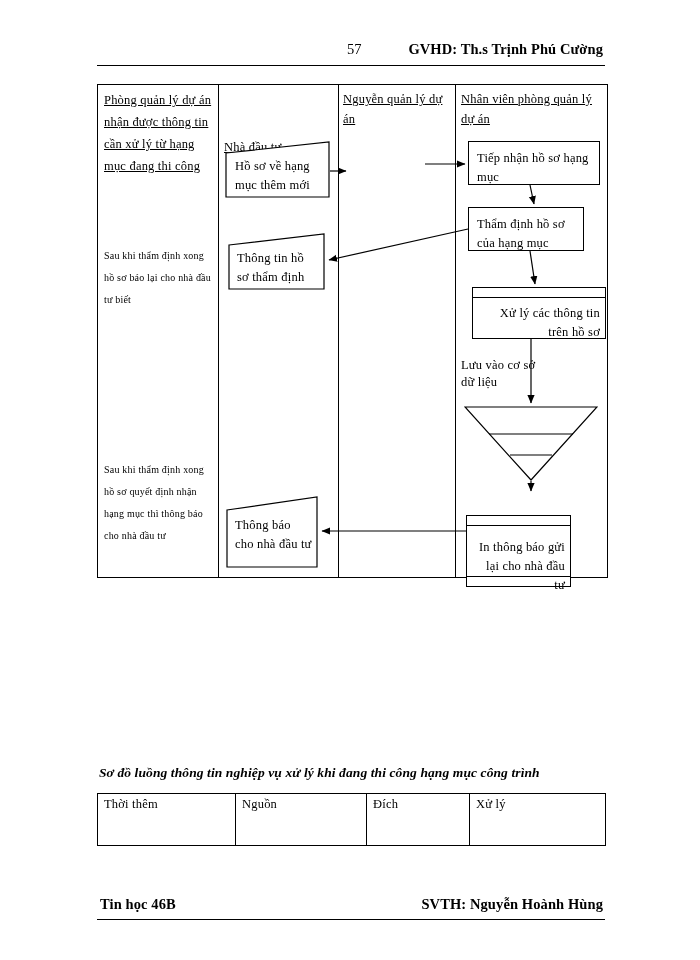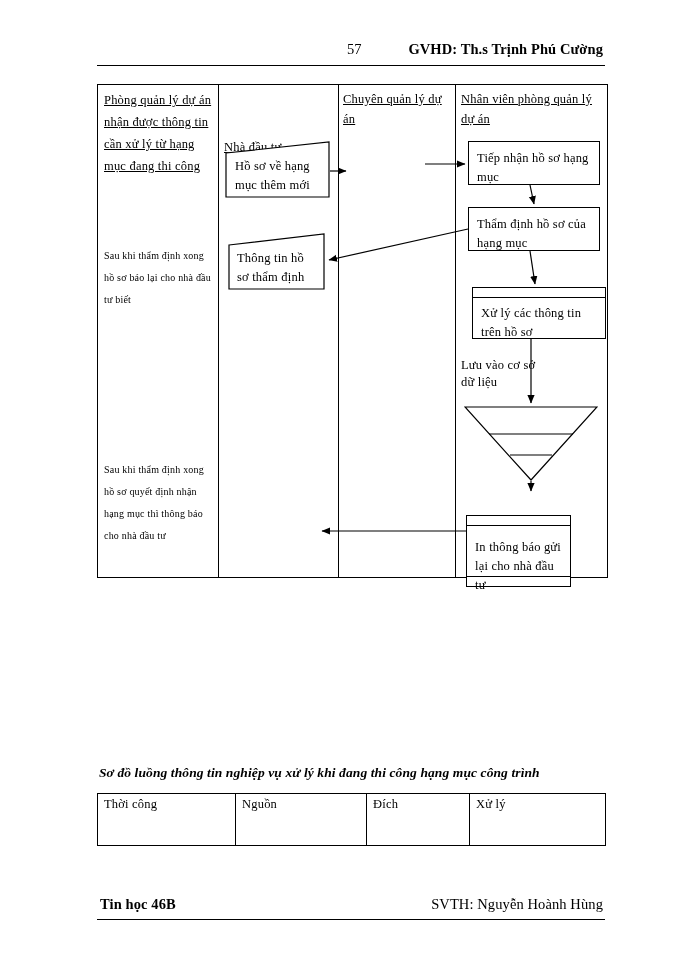--- a/index.html
+++ b/index.html
@@ -109,21 +109,21 @@
   .bar-bottom::after {
     content: "";
     position: absolute;
     left: 0;
     right: 0;
     height: 0;
     border-top: 1.2px solid #000;
   }
   .bar-top::before { top: 9px; }
   .bar-bottom::after { bottom: 9px; }
-  .bar-top .node-label { top: 16px; }
+  .bar-top .node-label { top: 16px; text-align: right; }
 
   
   .slant-node { background: transparent; }
   .slant-node svg {
     position: absolute;
     left: 0;
     top: 0;
     overflow: visible;
   }
   .slant-node .node-label {
@@ -197,21 +197,21 @@
     top: 0;
     font-size: 14.5px;
     font-weight: bold;
     letter-spacing: 0.1px;
   }
   #page-footer .ftr-right {
     position: absolute;
     right: 2px;
     top: 0;
     font-size: 14.5px;
-    font-weight: normal;
+    font-weight: bold;
     letter-spacing: 0.1px;
   }
 </style>
 </head>
 <body>
 
 <div id="page-header">
   <span class="hdr-page">57</span>
   <span class="hdr-right">GVHD: Th.s Trịnh Phú Cường</span>
 </div>
@@ -219,48 +219,54 @@
 <div id="diagram">
 
   <div class="swimlane-divider" style="left:120px;"></div>
   <div class="swimlane-divider" style="left:240px;"></div>
   <div class="swimlane-divider" style="left:357px;"></div>
 
   <div class="lane-title" style="left:6px; top:4px; width:110px; line-height:22px;">Phòng quản lý dự án nhận được thông tin cần xử lý từ hạng mục đang thi công</div>
 
   <div class="lane-title" style="left:126px; top:4px; width:110px;margin-top:48px;">Nhà đầu tư</div>
 
-  <div class="lane-title" style="left:245px; top:4px; width:105px;">Chuyên quản lý dự án</div>
+  <div class="lane-title" style="left:245px; top:4px; width:105px;">Nguyễn quản lý dự án</div>
 
   <div class="lane-title" style="left:363px; top:4px; width:142px;">Nhân viên phòng quản lý dự án</div>
 
   <div class="lane-note" style="left:6px; top:160px; width:112px;">Sau khi thẩm định xong hồ sơ báo lại cho nhà đầu tư biết</div>
   <div class="lane-note" style="left:6px; top:374px; width:112px;">Sau khi thẩm định xong hồ sơ quyết định nhận hạng mục thì thông báo cho nhà đầu tư</div>
 
   <div class="node slant-node" style="left:127px; top:56px; width:105px; height:57px;">
     <svg width="105" height="57" viewBox="0 0 105 57">
       <path d="M1,12 L104,1 L104,56 L1,56 Z" fill="#ffffff" stroke="#000000" stroke-width="1.2"></path>
     </svg>
     <span class="node-label" style="left:10px; top:16px; right:6px;">Hồ sơ về hạng mục thêm mới</span>
   </div>
 
   <div class="node slant-node" style="left:130px; top:148px; width:97px; height:57px;">
     <svg width="97" height="57" viewBox="0 0 97 57">
       <path d="M1,12 L96,1 L96,56 L1,56 Z" fill="#ffffff" stroke="#000000" stroke-width="1.2"></path>
     </svg>
     <span class="node-label" style="left:9px; top:16px; right:6px;">Thông tin hồ sơ thẩm định</span>
   </div>
 
+  <div class="node slant-node" style="left:128px; top:411px; width:92px; height:72px;">
+    <svg width="92" height="72" viewBox="0 0 92 72">
+      <path d="M1,14 L91,1 L91,71 L1,71 Z" fill="#ffffff" stroke="#000000" stroke-width="1.2"></path>
+    </svg>
+    <span class="node-label" style="left:9px; top:20px; right:6px;">Thông báo cho nhà đầu tư</span>
+  </div>
 
 
   <div class="node rect-node" style="left:370px; top:56px; width:132px; height:44px;">
     <span class="node-label">Tiếp nhận hồ sơ hạng mục</span>
   </div>
 
-  <div class="node rect-node" style="left:370px; top:122px; width:132px; height:44px;">
+  <div class="node rect-node" style="left:370px; top:122px; width:116px; height:44px;">
     <span class="node-label">Thẩm định hồ sơ của hạng mục</span>
   </div>
 
   <div class="node rect-node bar-top" style="left:374px; top:202px; width:134px; height:52px;">
     <span class="node-label" style="left:8px;">Xử lý các thông tin trên hồ sơ</span>
   </div>
 
   <div class="store-caption" style="left:363px; top:272px; width:80px;">Lưu vào cơ sở dữ liệu</div>
 
   <div id="store-node" style="left:366px; top:321px; width:134px; height:75px;">
@@ -298,21 +304,21 @@
 
     <path d="M368,446 L224,446" stroke="#000000" stroke-width="1.2" fill="none" marker-end="url(#arw)"></path>
   </svg>
 </div>
 
 <div id="figure-caption">Sơ đồ luồng thông tin nghiệp vụ xử lý khi đang thi công hạng mục công trình</div>
 
 <table id="legend-table">
   <tbody>
       <tr>
-    <td style="width:131px;">Thời công</td>
+    <td style="width:131px;">Thời thêm</td>
     <td style="width:124px;">Nguồn</td>
     <td style="width:96px;">Đích</td>
     <td>Xử lý</td>
   </tr>
 </tbody>
   </table>
 
 <div id="page-footer">
   <span class="ftr-left">Tin học 46B</span>
   <span class="ftr-right">SVTH: Nguyễn Hoành Hùng</span>

